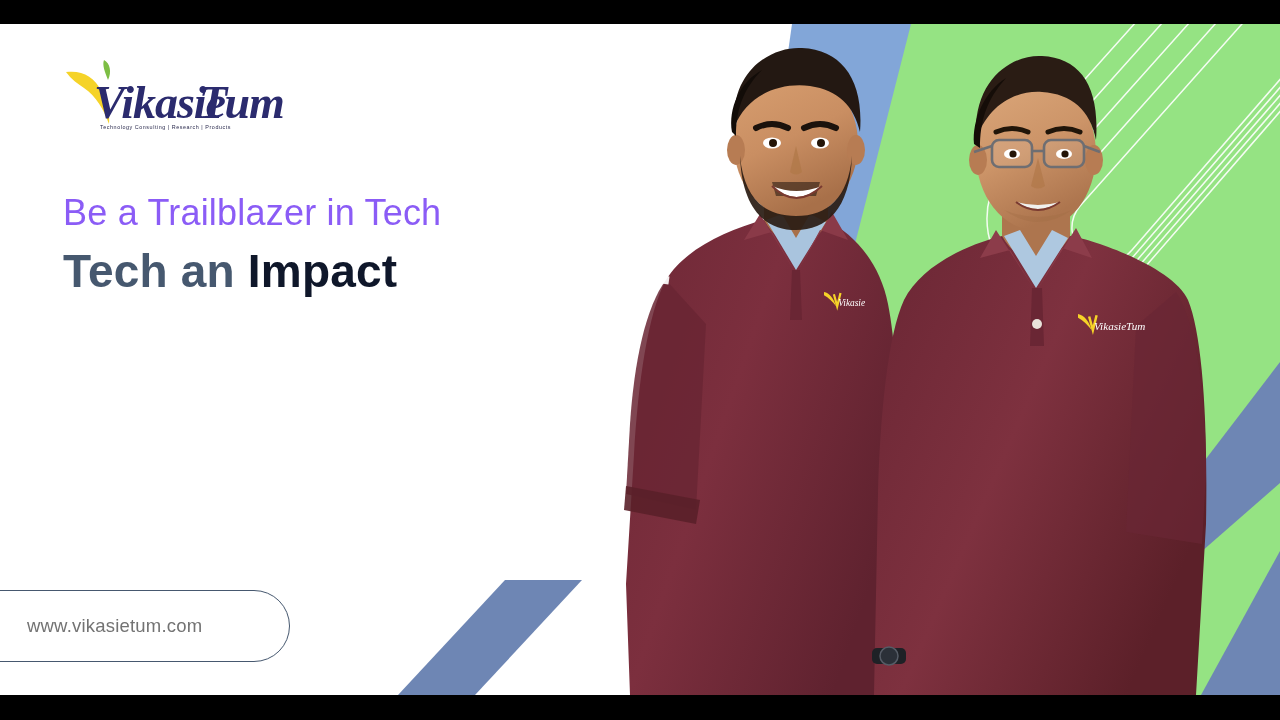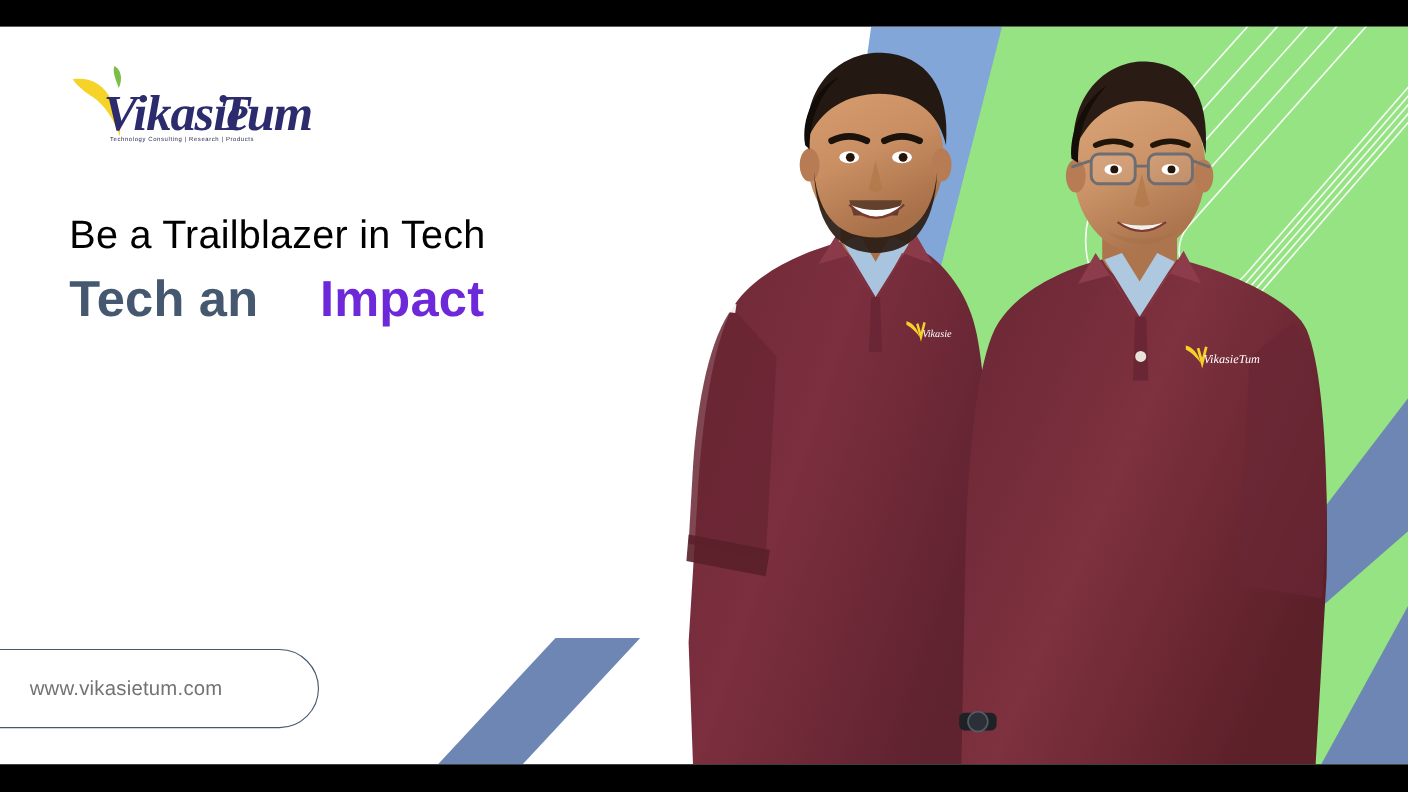--- a/index.html
+++ b/index.html
@@ -67,32 +67,32 @@
   .logo-mark { position:absolute; inset:0; }
   .logo-tagline {
     position:absolute; left:36px; top:72px; width:190px;
     font-size:5.4px; letter-spacing:0.55px; color:#2b2b4e;
     white-space:nowrap; font-family:"Liberation Sans", sans-serif;
   }
 
   
   .headline { position:absolute; left:63px; top:168px; width:600px; z-index:20; }
   .hl-1 {
-    font-size:36px; font-weight:400; color:#000000;
+    font-size:36px; font-weight:400; color:#8b5cf6;
     letter-spacing:0.2px; line-height:1.18; white-space:nowrap;
   }
   .hl-2 {
     font-size:46px; font-weight:700; color:#46586F;
     letter-spacing:0.2px; line-height:1.3; margin-top:13px; white-space:nowrap;
   }
   .hl-3 {
     font-size:46px; font-weight:700; color:#46586F;
     letter-spacing:0.2px; line-height:1.3; margin-top:8px; white-space:nowrap;
   }
-  .hl-accent { color:#6d28d9;margin-left:43px; }
+  .hl-accent { color:#0f172a; }
 
   
   .url-pill {
     position:absolute; left:-46px; top:566px;
     width:336px; height:72px;
     border:1.6px solid #46586F; border-radius:40px;
     background:#fff; display:flex; align-items:center;
     padding-left:72px; z-index:25;
   }
   .url-text { font-size:18.5px; color:#737373; letter-spacing:0.2px; }

